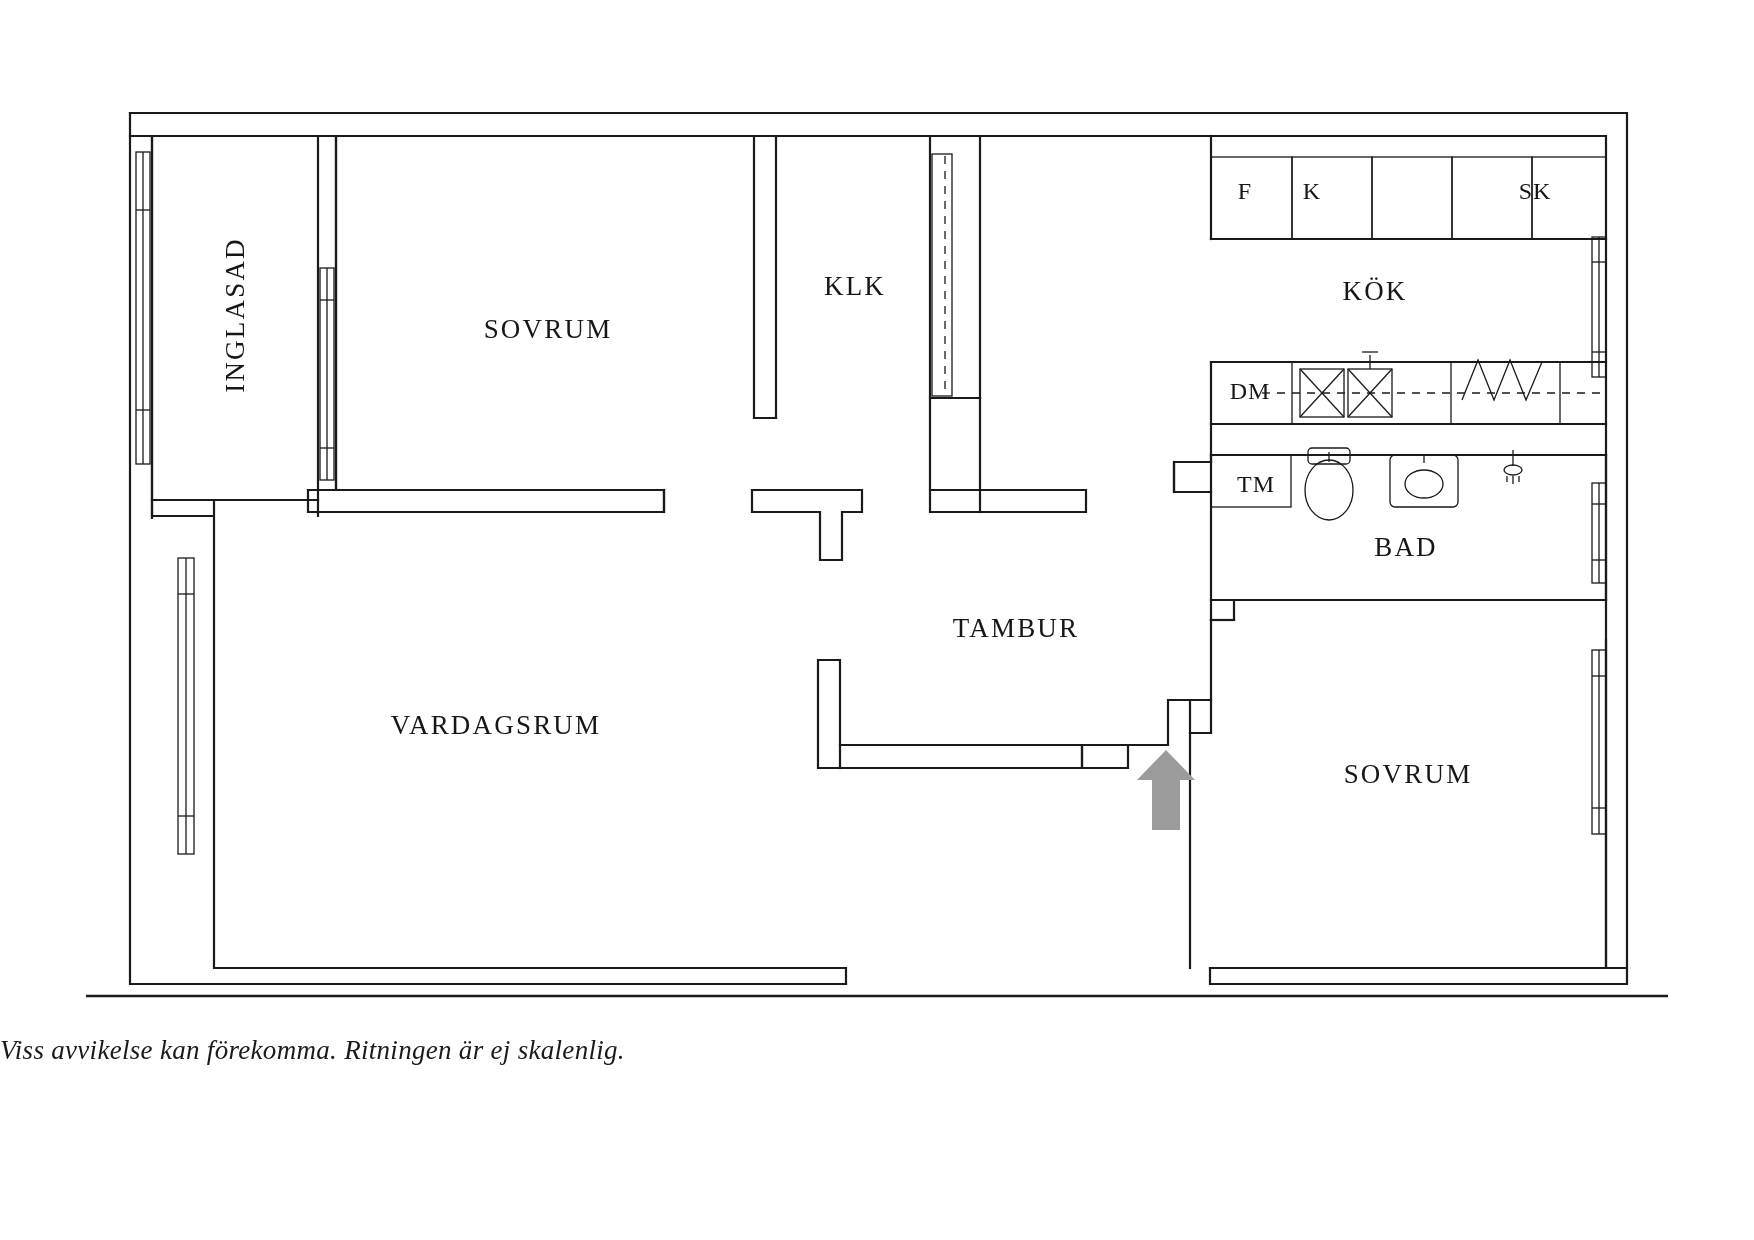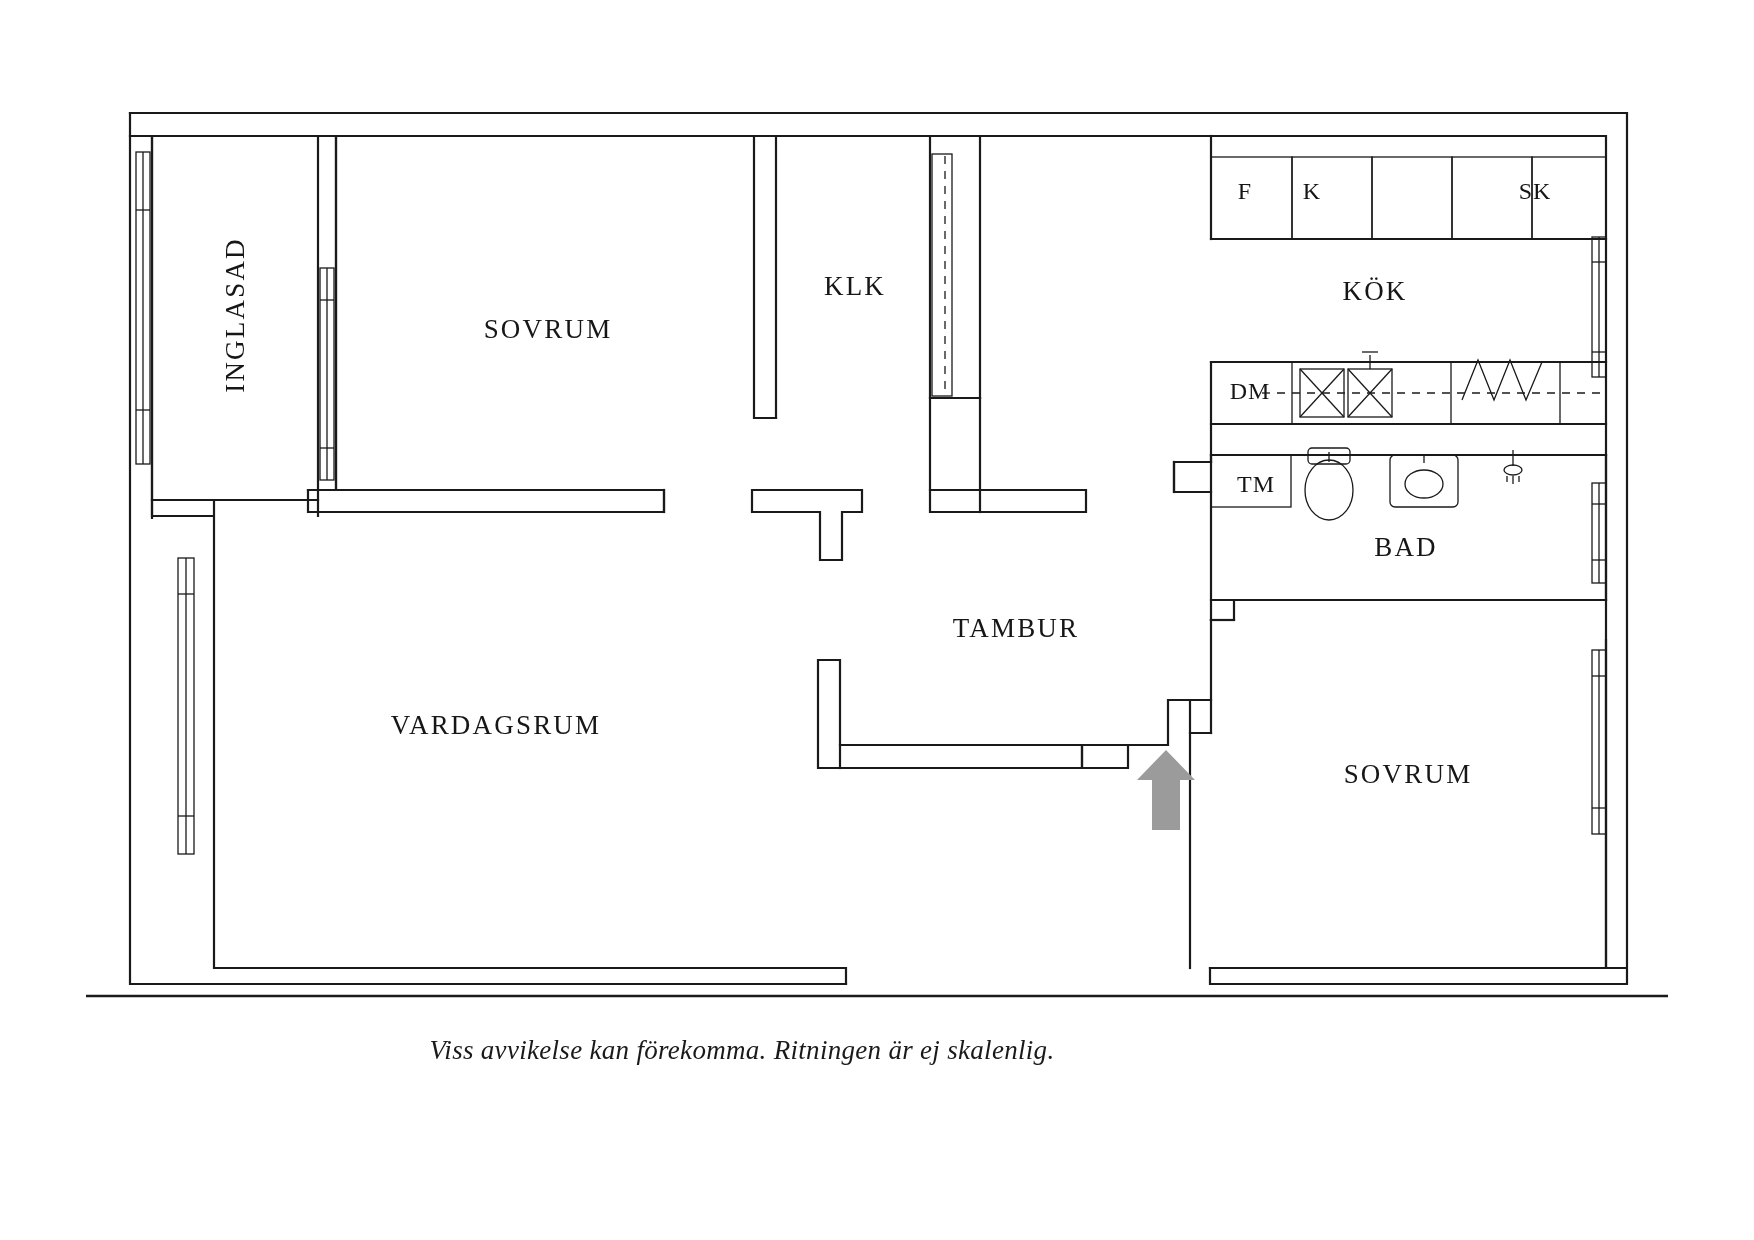--- a/index.html
+++ b/index.html
@@ -75,27 +75,25 @@
     letter-spacing: 2.2px;
     fill: #161616;
     text-anchor: middle;
     dominant-baseline: middle;
   }
   .disclaimer {
     position: absolute;
     left: 0;
     top: 1035px;
     width: 1444px;
-    text-align: center;
     font-family: "Liberation Serif", serif;
     font-style: italic;
     font-size: 27px;
     color: #1a1a1a;
     letter-spacing: 0.3px;
-    padding-left: 20px;
   }
 </style>
 </head>
 <body>
 
 <div id="floorplan-root">
 
   <svg class="plan" viewBox="0 0 1754 1240" xmlns="http://www.w3.org/2000/svg">
 
     <g>

